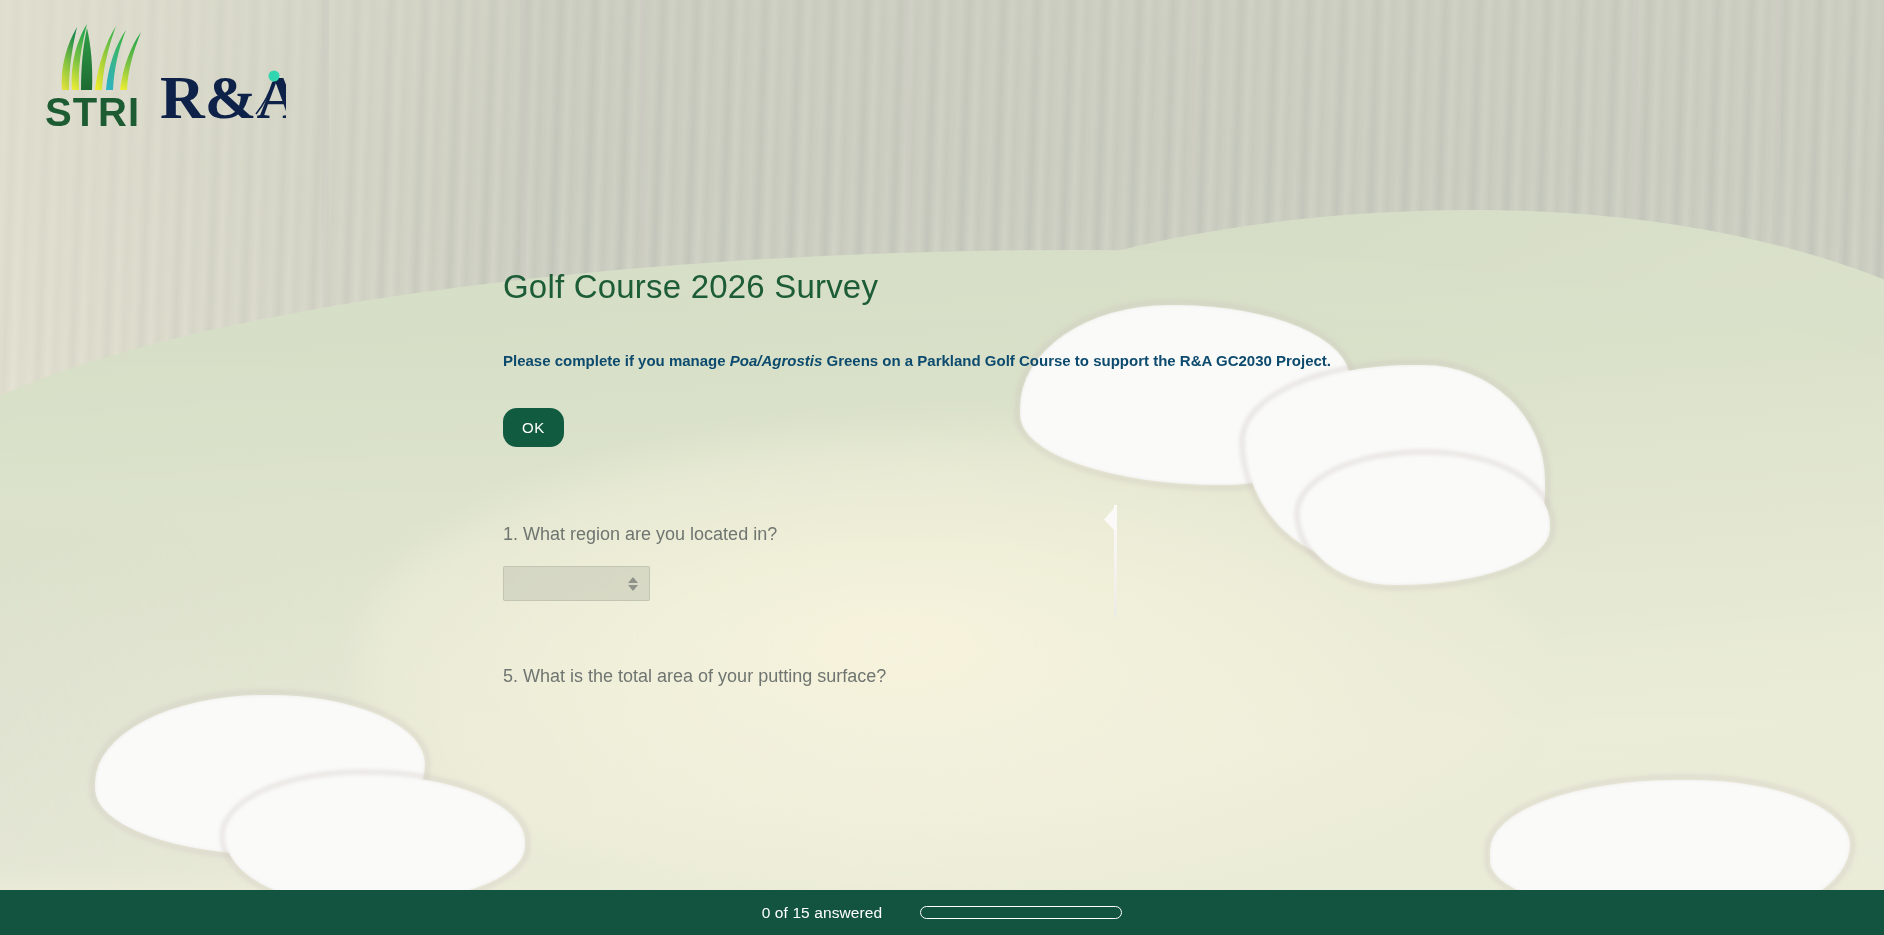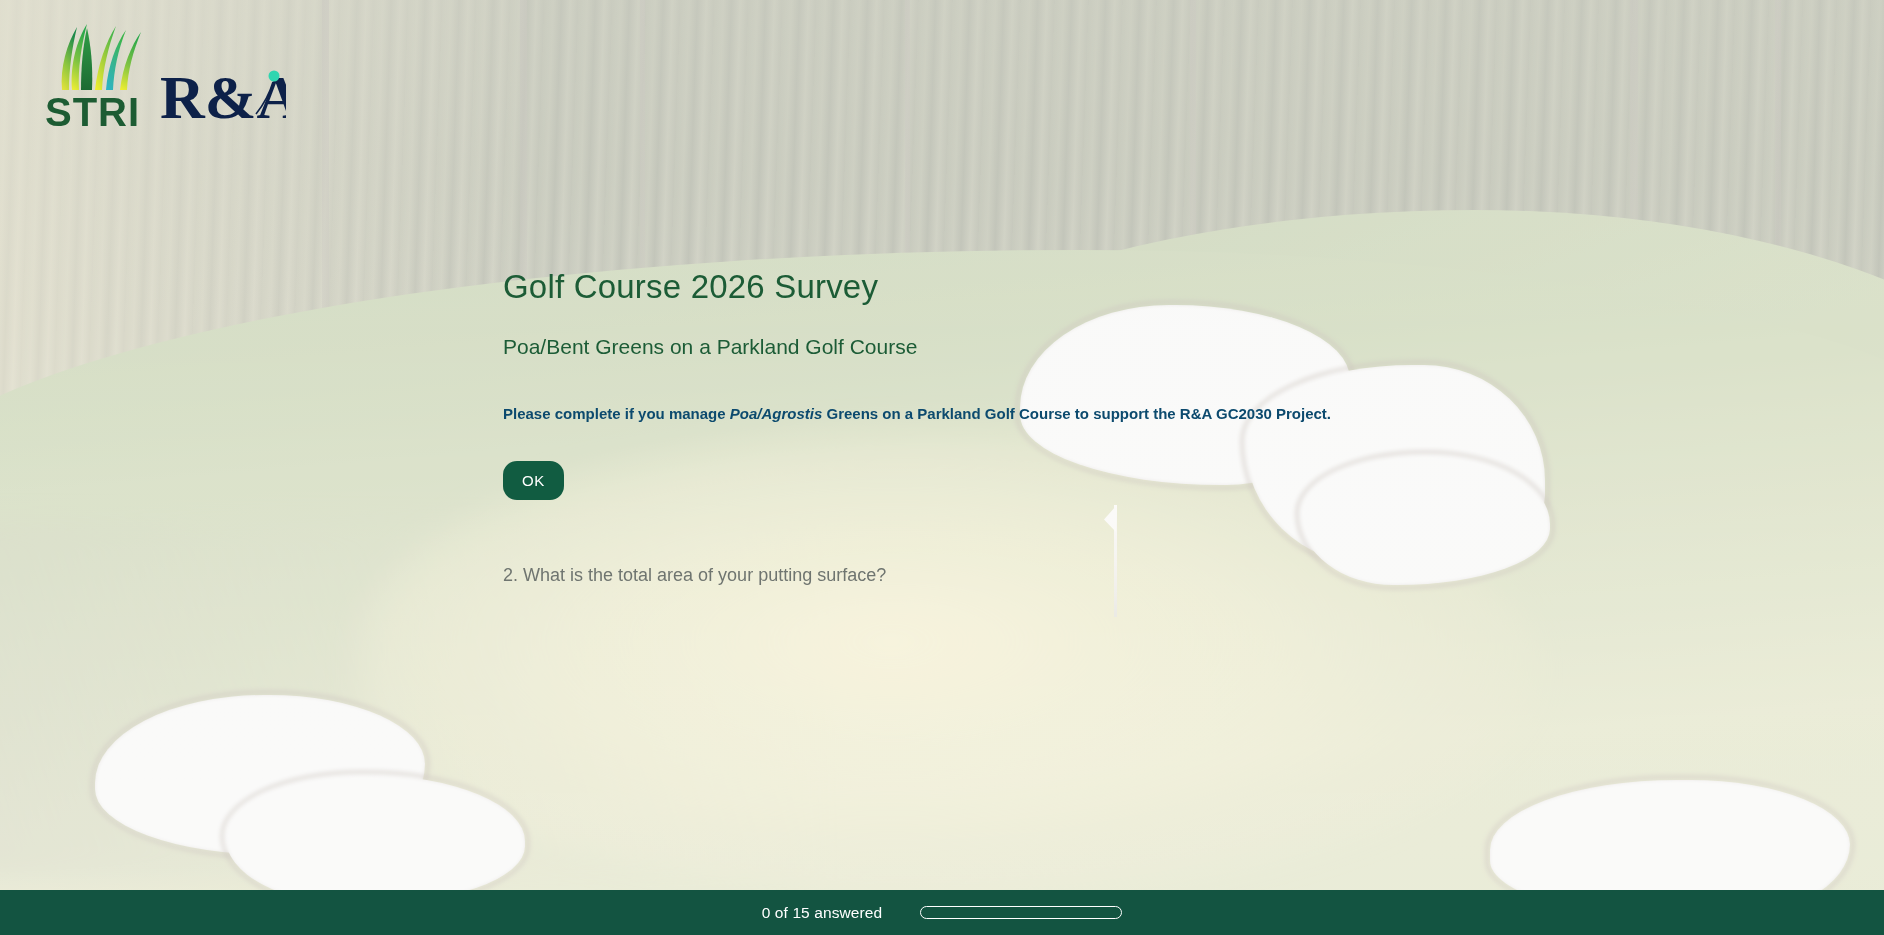--- a/index.html
+++ b/index.html
@@ -407,29 +407,40 @@
         <path d="M96 54 C104 44 110 32 113 22" stroke="#0d2149" stroke-width="1.6" fill="none"></path>
       </svg>
     </div>
 
   </div>
 
   <div class="content">
 
     <h1 class="survey-title">Golf Course 2026 Survey</h1>
 
-    <h2 class="survey-subtitle">Poa/Bent Greens on a Parkland Golf Course</h2>
 
     <p class="survey-intro"><span>Please complete if you manage </span><em>Poa/Agrostis</em><span> Greens on a Parkland Golf Course to support the R&amp;A GC2030 Project.</span></p>
 
     <button class="ok-button">OK</button>
 
+    <div class="question-block question-1">
+      <p class="question-label">1. What region are you located in?</p>
+      <div class="select-wrap">
+        <select class="select-box">
+          <option></option>
+        </select>
+        <span class="select-chevrons">
+          <i class="up"></i>
+            <i class="down"></i>
+        </span>
+      </div>
+    </div>
 
     <div class="question-block question-2">
-      <p class="question-label">2. What is the total area of your putting surface?</p>
+      <p class="question-label">5. What is the total area of your putting surface?</p>
     </div>
 
   </div>
 
   <div class="footer">
     <span class="footer-count">0 of 15 answered</span>
     <div class="progress-track">
       <div class="progress-fill" style="width: 0%;"></div>
     </div>
   </div>

